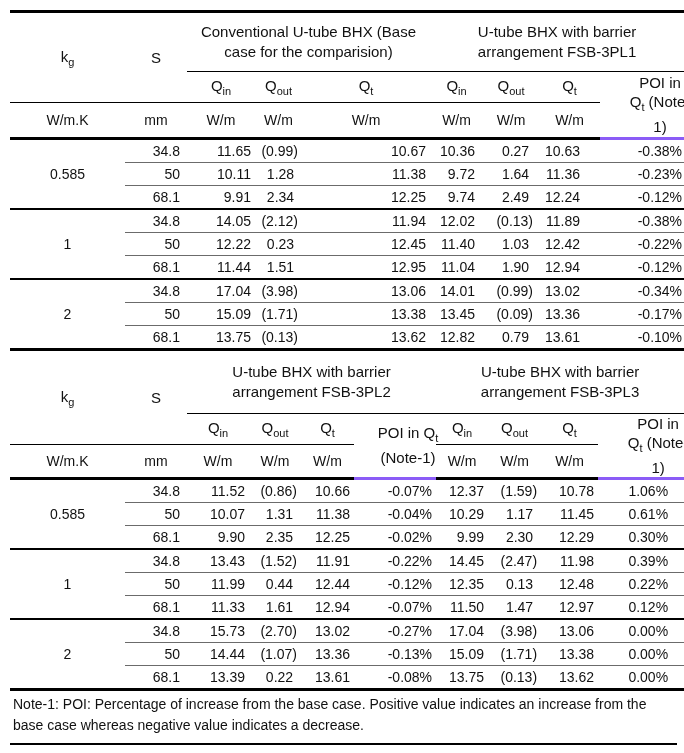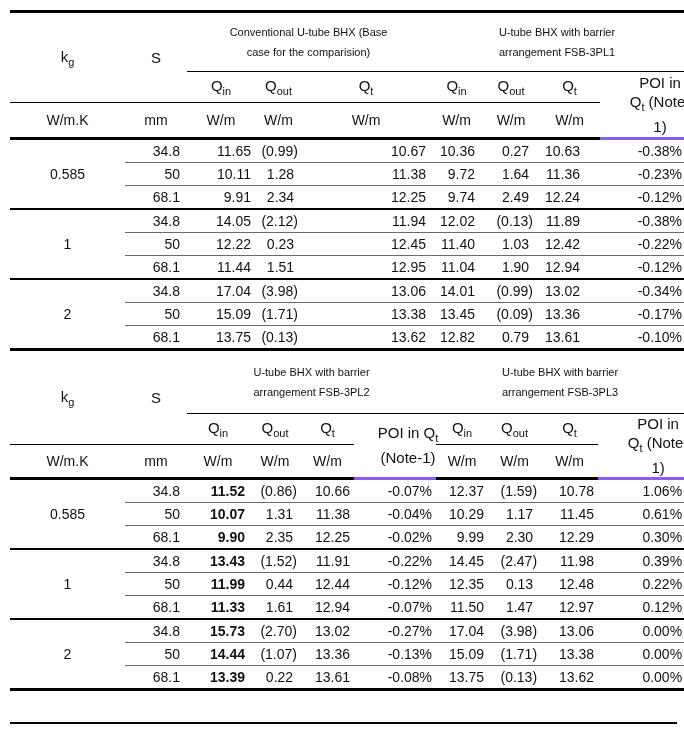--- a/index.html
+++ b/index.html
@@ -16,45 +16,45 @@
   th{font-weight:normal;text-align:center;vertical-align:middle;padding:0;}
   td{padding:0;vertical-align:middle;white-space:pre;font-size:14px;}
   sub{font-size:11px;}
   
   #t1 tr.h1 th{height:58px;}
   #t1 tr.h2 th{height:30px;}
   #t1 tr.h3 th{height:34px;}
   #t2 tr.h1 th{height:62px;}
   #t2 tr.h2 th{height:30px;}
   #t2 tr.h3 th{height:31px;}
-  th.grp{border-bottom:1px solid #000;font-size:11px;}
+  th.grp{border-bottom:1px solid #000;font-size:15px;}
   th.grp .gl{display:block;line-height:20px;}
   th.kg-h,th.s-h{border-bottom:1px solid #000;font-size:15px;}
   tr.h2 th.qh{border-bottom:1px solid #000;font-size:15px;}
   tr.h3 th{border-bottom:3px solid #000;font-size:14px;}
   th.poi,th.poi2{border-bottom:3px solid #8b5cf6;font-size:15px;vertical-align:middle;}
   .poi-head{width:112px;margin-left:4px;text-align:center;line-height:19px;}
   .poi2-head{position:relative;left:13px;text-align:center;line-height:20px;}
   
   tbody td{height:22px;text-align:right;}
   td.kg-cell{text-align:center;border-bottom:2px solid #000;white-space:normal;}
   tr.sep-thin td{border-bottom:1px solid #6b6b6b;}
   tr.sep-thin td.kg-cell{border-bottom:2px solid #000;}
   tr.sep-group td{border-bottom:2px solid #000;}
   tr.sep-end td{border-bottom:3px solid #000;}
   
   #t1 td.c0{padding-right:7px;} #t1 td.c1{padding-right:4px;}
   #t1 td.c2{padding-right:4px;} #t1 td.c3{padding-right:4px;}
   #t1 td.c4{padding-right:8px;margin-top:44px;} #t1 td.c5{padding-right:6px;}
   #t1 td.c6{padding-right:20px;} #t1 td.c7{padding-right:2px;}
-  #t2 td.c0{padding-right:7px;} #t2 td.c1{padding-right:4px;font-weight:bold;}
+  #t2 td.c0{padding-right:7px;} #t2 td.c1{padding-right:4px;}
   #t2 td.c2{padding-right:4px;margin-top:32px;} #t2 td.c3{padding-right:4px;}
   #t2 td.c4{padding-right:4px;} #t2 td.c5{padding-right:4px;}
   #t2 td.c6{padding-right:4px;} #t2 td.c7{padding-right:4px;}
-  #t2 td.c8{padding-right:2px;}
+  #t2 td.c8{padding-right:16px;}
   .note{
     margin-left:10px;width:664px;border-bottom:2px solid #000;
     font-size:14px;line-height:21px;padding:3px 0 7px 3px;
   }
 </style>
 </head>
 <body>
 
 <div id="page">
 
@@ -364,16 +364,17 @@
           <td class="c4">-0.08%</td>
           <td class="c5">13.75</td>
           <td class="c6">(0.13)</td>
           <td class="c7">13.62</td>
           <td class="c8">0.00%</td>
         </tr>
       </tbody>
   </table>
 
   <div class="note">
-    <br>
+    <span>Note-1: POI: Percentage of increase from the base case. Positive value indicates an increase from the</span><br>
+    <span>base case whereas negative value indicates a decrease.</span>
   </div>
 
 </div>
 
 </body></html>

